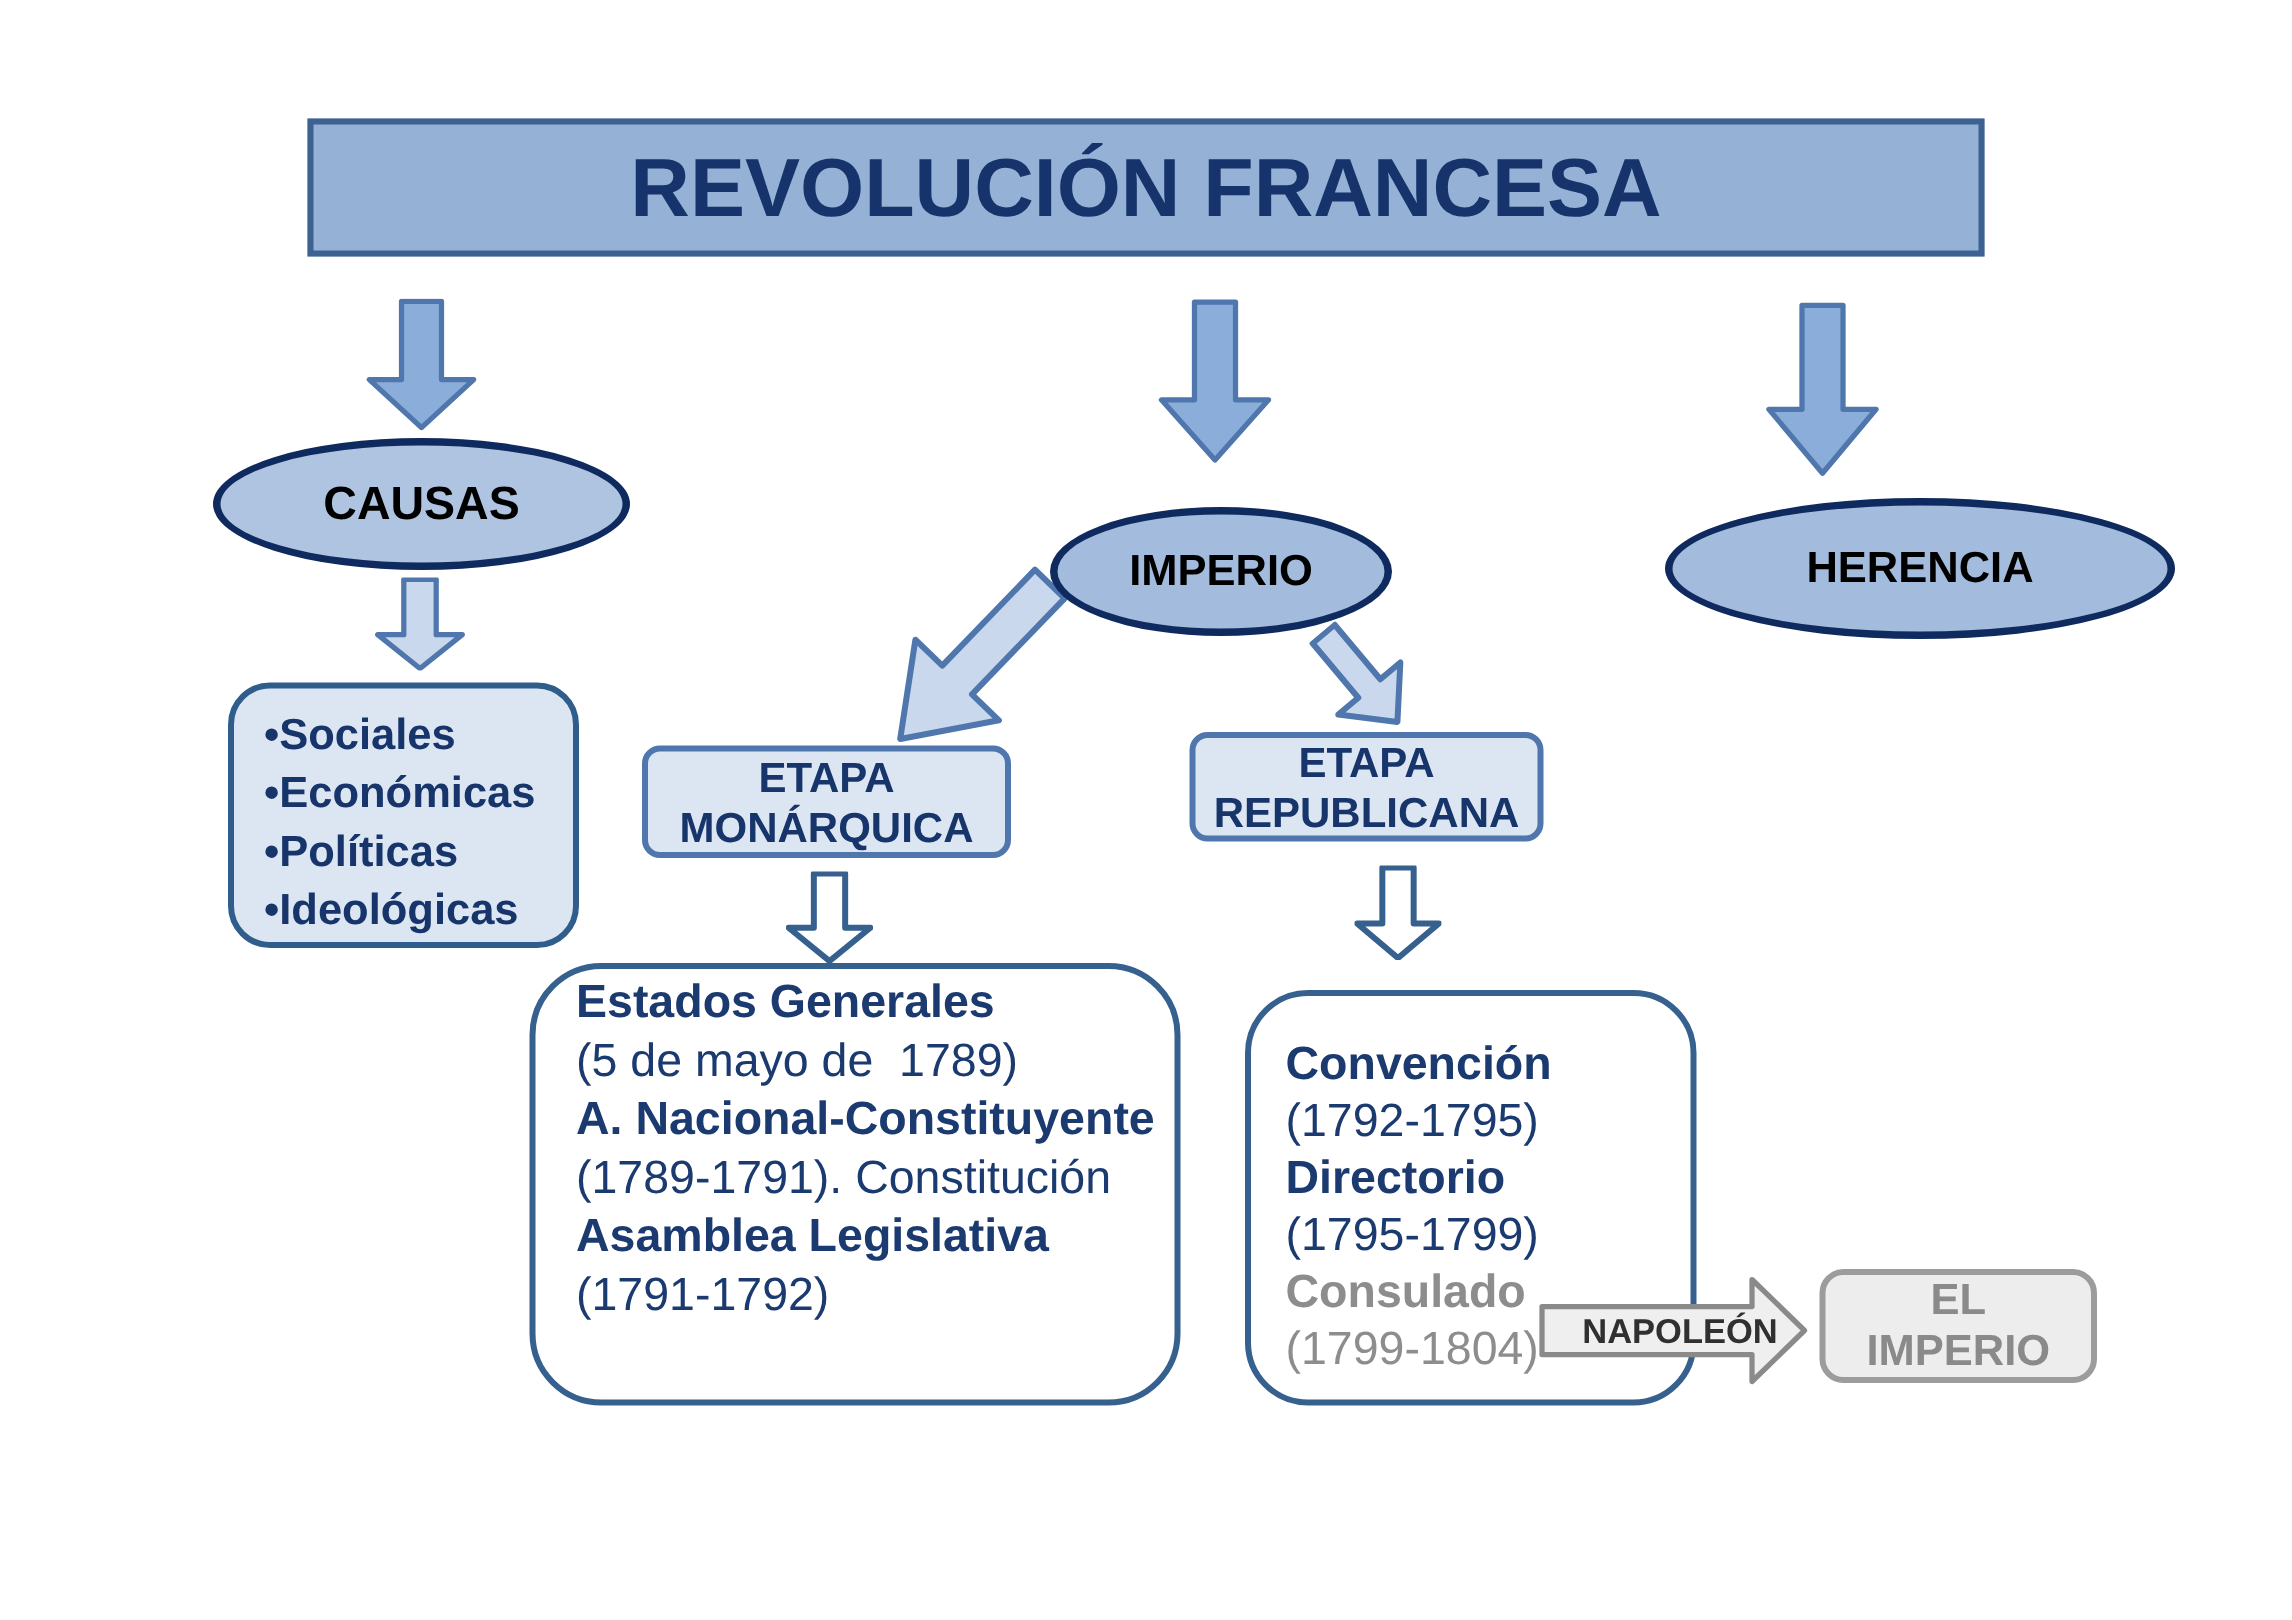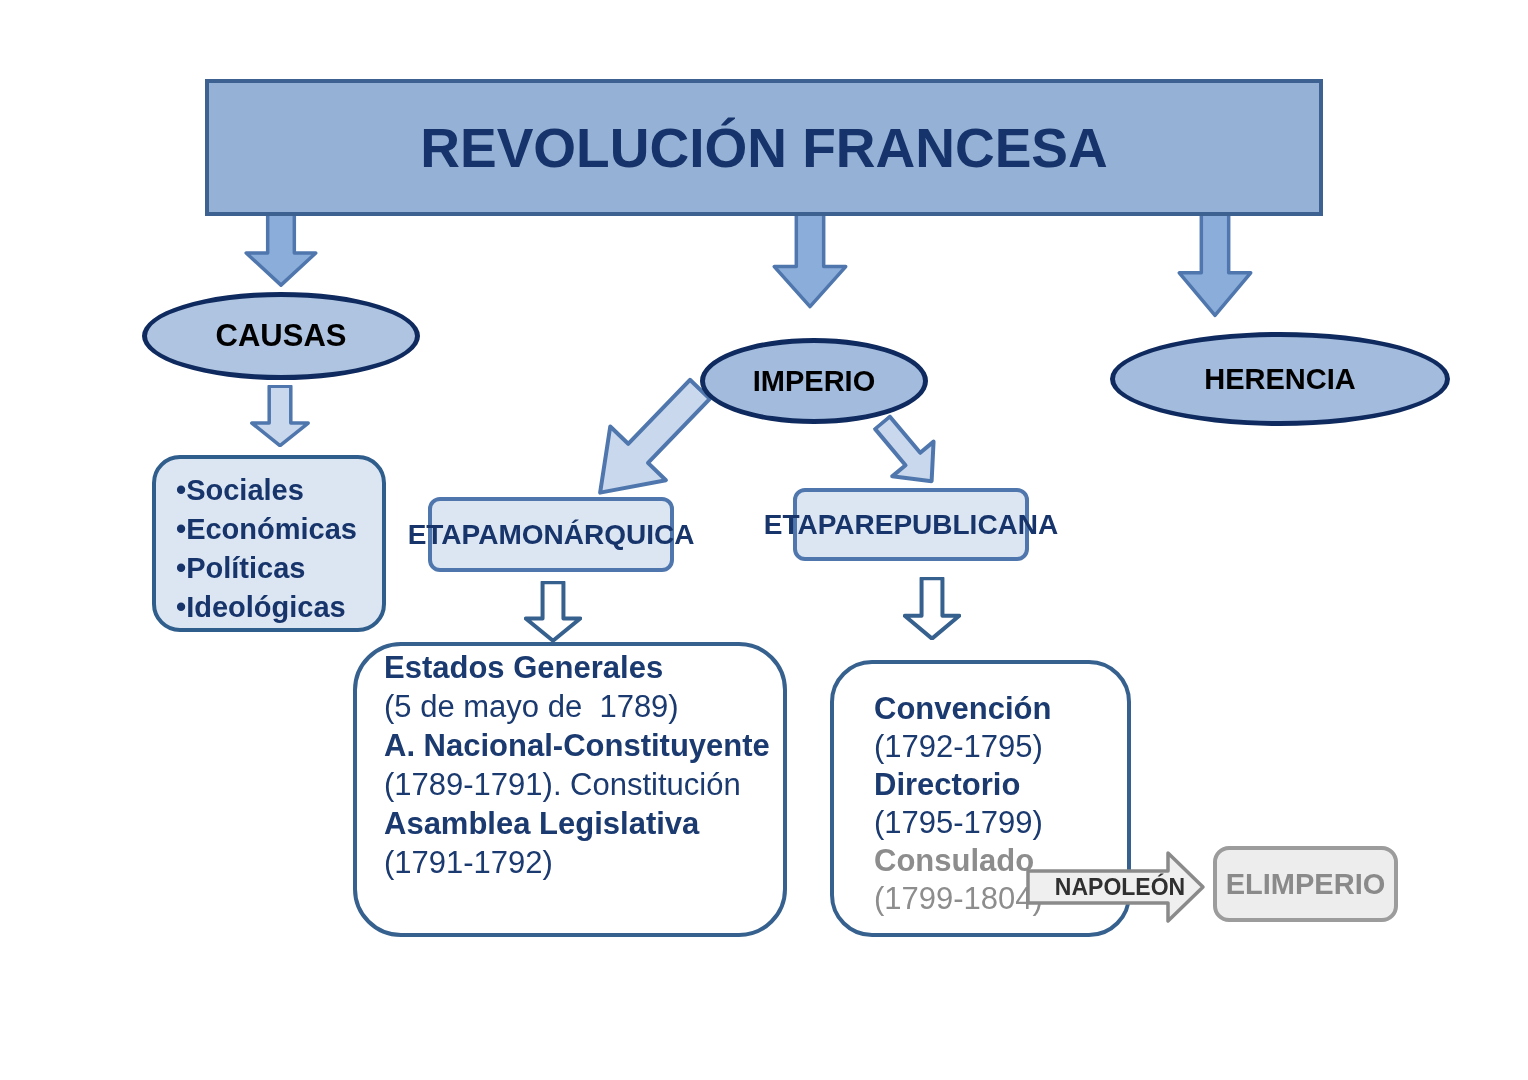--- a/index.html
+++ b/index.html
@@ -1,55 +1,55 @@
 <!DOCTYPE html>
 <html><head>
 <meta charset="utf-8">
 <style>
   html,body{margin:0;padding:0;background:#ffffff;}
   body{width:1528px;height:1080px;position:relative;overflow:hidden;
        font-family:"Liberation Sans","DejaVu Sans",sans-serif;}
   .abs{position:absolute;}
   
-  .banner{left:205px;top:79px;width:1118px;height:137px;
+  .banner{left:205px;top:79px;width:1118px;height:92px;
           background:#95b1d5;border:4px solid #3d6292;box-sizing:border-box;
           display:flex;align-items:center;justify-content:center;}
   .banner-text{font-size:55px;font-weight:bold;color:#16336b;letter-spacing:0px;}
   
   .ellipse{border-radius:50%;box-sizing:border-box;border:5px solid #0f2a5e;
            display:flex;align-items:center;justify-content:center;
            font-weight:bold;color:#000000;}
   .el-causas{left:142px;top:292px;width:278px;height:88px;background:#aec4e0;font-size:31px;}
   .el-etapas{left:700px;top:338px;width:228px;height:86px;background:#a3bbdc;font-size:29px;}
   .el-herencia{left:1110px;top:332px;width:340px;height:94px;background:#a3bbdc;font-size:29px;}
   
   .arrow{display:block;}
   .rot{transform-origin:50% 50%;}
   
   .light-box{background:#dce6f2;box-sizing:border-box;color:#17356b;font-weight:bold;}
   .causas-box{left:152px;top:455px;width:234px;height:177px;border:4px solid #2f5d8c;
               border-radius:28px;padding:12px 0 16px 20px;font-size:29px;line-height:39px;}
-  .etapa-box{border:4px solid #4f77ad;border-radius:12px;display:flex;flex-direction:row;
+  .etapa-box{border:4px solid #4f77ad;border-radius:12px;display:flex;flex-direction:column;
              align-items:center;justify-content:center;font-size:28px;line-height:33px;text-align:center;}
   .etapa-mon{left:428px;top:497px;width:246px;height:75px;}
   .etapa-rep{left:793px;top:488px;width:236px;height:73px;}
   
   .detail-box{background:#ffffff;box-sizing:border-box;border:4px solid #36618e;color:#1b3a70;}
   .mon-detail{left:353px;top:642px;width:434px;height:295px;border-radius:48px;
               padding:2px 0 0 27px;font-size:31px;line-height:39px;}
   .rep-detail{left:830px;top:660px;width:301px;height:277px;border-radius:42px;
-              padding:26px 0 0 40px;font-size:31px;line-height:38px;}
+              padding:26px 0 0 23px;font-size:31px;line-height:38px;}
   .b{font-weight:bold;}
   .gray{color:#8d8d8d;}
   
   .nap-label{left:1027px;top:862px;width:146px;height:50px;display:flex;align-items:center;
              justify-content:center;font-size:23px;font-weight:bold;color:#303030;padding-left:20px;}
   .imperio-box{left:1213px;top:846px;width:185px;height:76px;background:#ededed;
                border:4px solid #9c9c9c;border-radius:16px;box-sizing:border-box;
-               display:flex;align-items:center;justify-content:center;
+               display:flex;flex-direction:column;align-items:center;justify-content:center;
                font-size:29px;line-height:34px;font-weight:bold;color:#8a8a8a;}
 </style>
 </head>
 <body>
 
 <svg class="abs arrow" style="left:244px;top:199px;" width="74" height="88" viewBox="0 0 100 140" preserveAspectRatio="none">
   <polygon points="32,3 68,3 68,86 97,86 50,137 3,86 32,86" fill="#8badda" stroke="#4f77ad" stroke-width="3.5" stroke-linejoin="round" vector-effect="non-scaling-stroke"></polygon>
 </svg>
 <svg class="abs arrow" style="left:772px;top:199px;" width="76" height="110" viewBox="0 0 100 140" preserveAspectRatio="none">
   <polygon points="32,3 68,3 68,86 97,86 50,137 3,86 32,86" fill="#8badda" stroke="#4f77ad" stroke-width="3.5" stroke-linejoin="round" vector-effect="non-scaling-stroke"></polygon>

